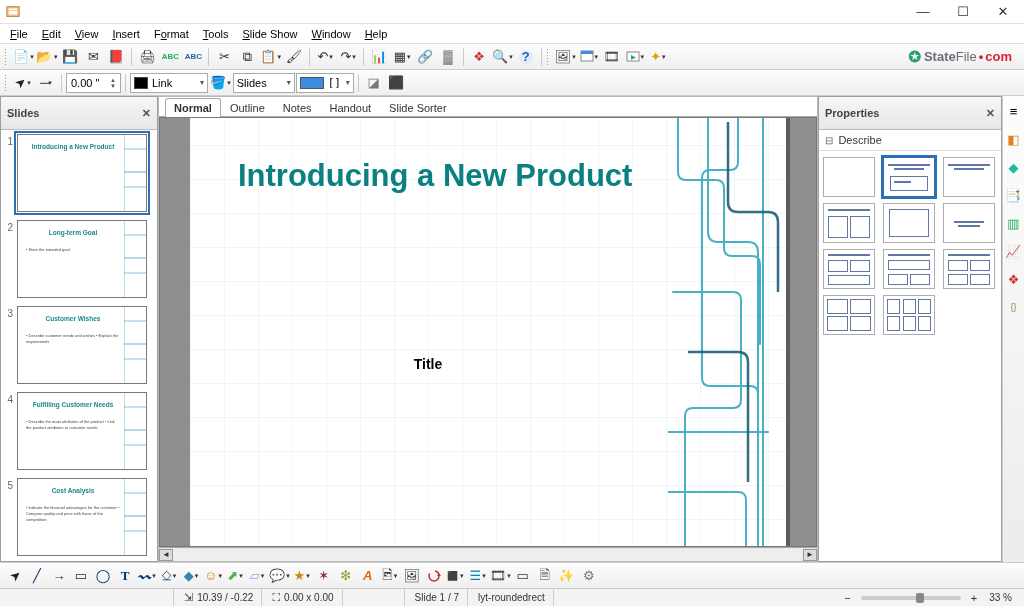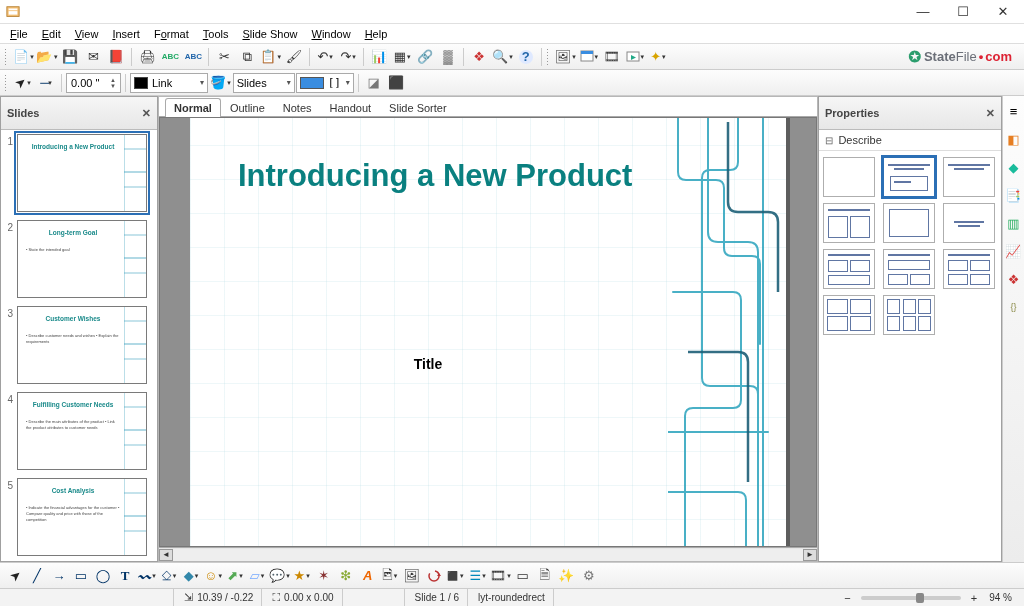--- a/index.html
+++ b/index.html
@@ -504,22 +504,22 @@
   <span class="cell" style="min-width:170px"></span>
   <span class="cell">
     <span class="ico-pos"></span>
     <span>10.39 / -0.22</span>
   </span>
   <span class="cell">
     <span class="ico-size"></span>
     <span>0.00 x 0.00</span>
   </span>
   <span class="cell" style="min-width:60px"></span>
-  <span class="cell">Slide 1 / 6</span>
+  <span class="cell">Slide 1 / 7</span>
   <span class="cell">lyt-roundedrect</span>
   <span class="spacer"></span>
   <span class="zbtn">−</span>
   <span class="zoom-slider">
       <span class="knob"></span>
     </span>
   <span class="zbtn">+</span>
-  <span class="cell" style="border-right:none">94 %</span>
+  <span class="cell" style="border-right:none">33 %</span>
 </div>
 
 </body></html>

